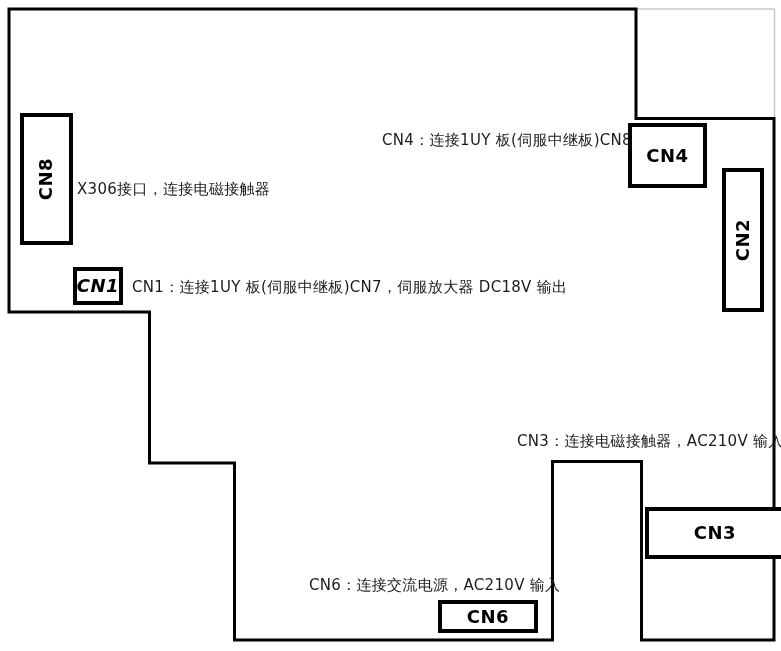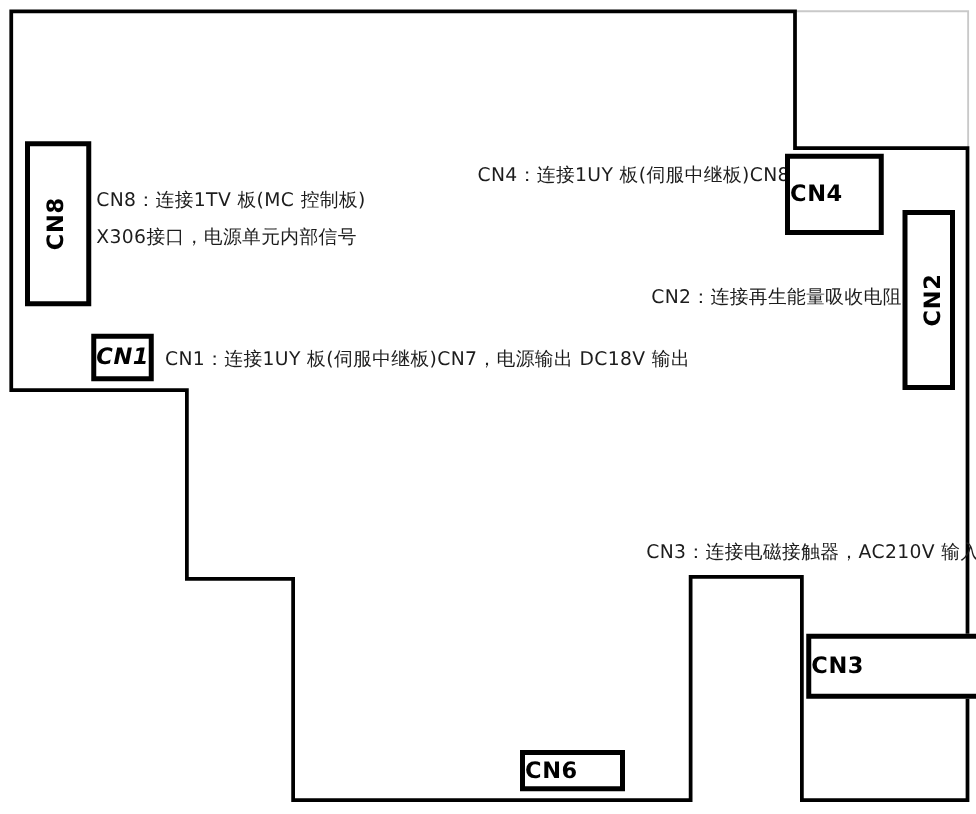--- a/index.html
+++ b/index.html
@@ -22,20 +22,21 @@
     width: 781px;
     height: 651px;
   }
   .connector-box {
     position: absolute;
     box-sizing: border-box;
     border: 4px solid #000000;
     background: #ffffff;
     display: flex;
     align-items: center;
+    justify-content: center;
     z-index: 2;
   }
   .connector-label {
     font-weight: bold;
     font-size: 18px;
     color: #000000;
     letter-spacing: 0.5px;
     white-space: nowrap;
     line-height: 1;
   }
@@ -77,29 +78,28 @@
   </div>
 
   <div class="connector-box rot" style="left:722px; top:168px; width:42px; height:144px;">
     <span class="connector-label">CN2</span>
   </div>
 
   <div class="connector-box" style="left:645px; top:507px; width:140px; height:52px;">
     <span class="connector-label">CN3</span>
   </div>
 
-  <div class="connector-box" style="left:416px; top:600px; width:84px; height:33px;">
+  <div class="connector-box" style="left:438px; top:600px; width:100px; height:33px;">
     <span class="connector-label">CN6</span>
   </div>
 
-  <div class="desc" style="left:77px; top:151px;">CN8：连接1TV 板(MC 控制板)</div>
-  <div class="desc" style="left:77px; top:180px;">X306接口，电源单元内部信号</div>
+  <div class="desc" style="left:77px; top:180px;">X306接口，连接电磁接触器</div>
 
   <div class="desc" style="left:382px; top:131px;">CN4：连接1UY 板(伺服中继板)CN8，</div>
 
-  <div class="desc" style="left:521px; top:228px;">CN2：连接再生能量吸收电阻</div>
 
-  <div class="desc" style="left:132px; top:278px;">CN1：连接1UY 板(伺服中继板)CN7，电源输出 DC18V 输出</div>
+  <div class="desc" style="left:132px; top:278px;">CN1：连接1UY 板(伺服中继板)CN7，伺服放大器 DC18V 输出</div>
 
   <div class="desc" style="left:517px; top:432px;">CN3：连接电磁接触器，AC210V 输入</div>
 
+  <div class="desc" style="left:309px; top:576px;">CN6：连接交流电源，AC210V 输入</div>
 
 </div>
 
 </body></html>

